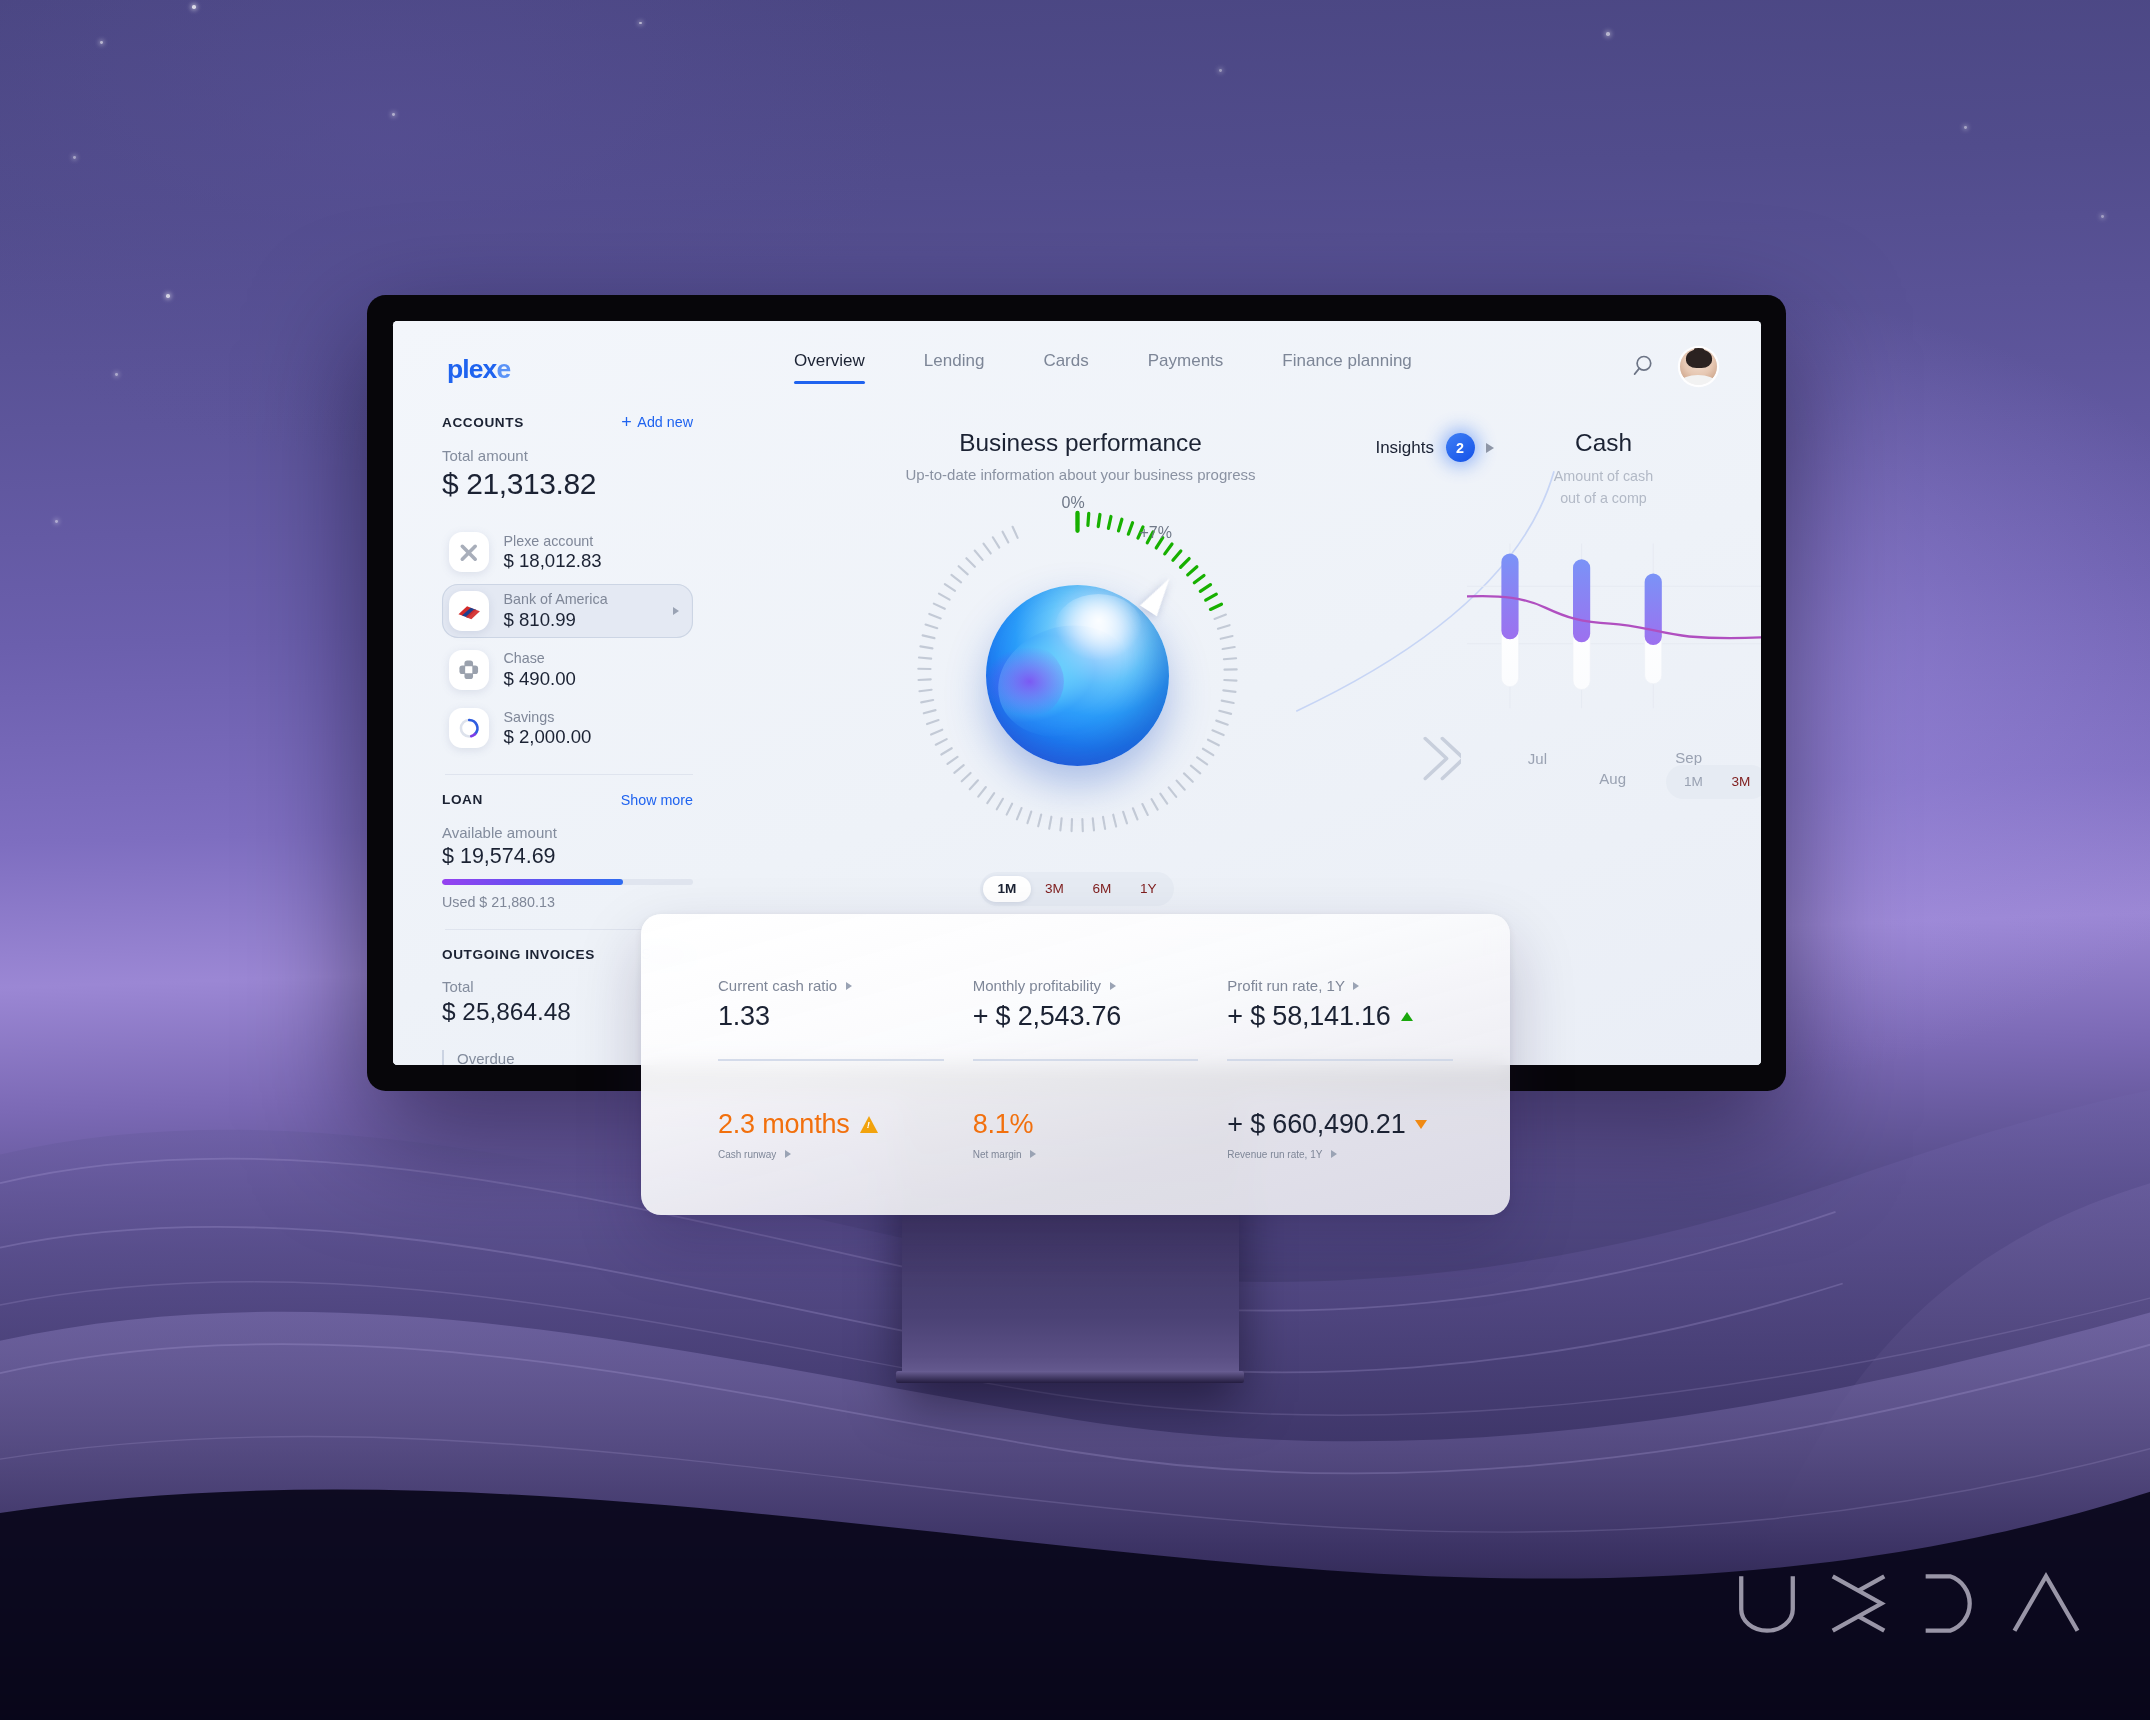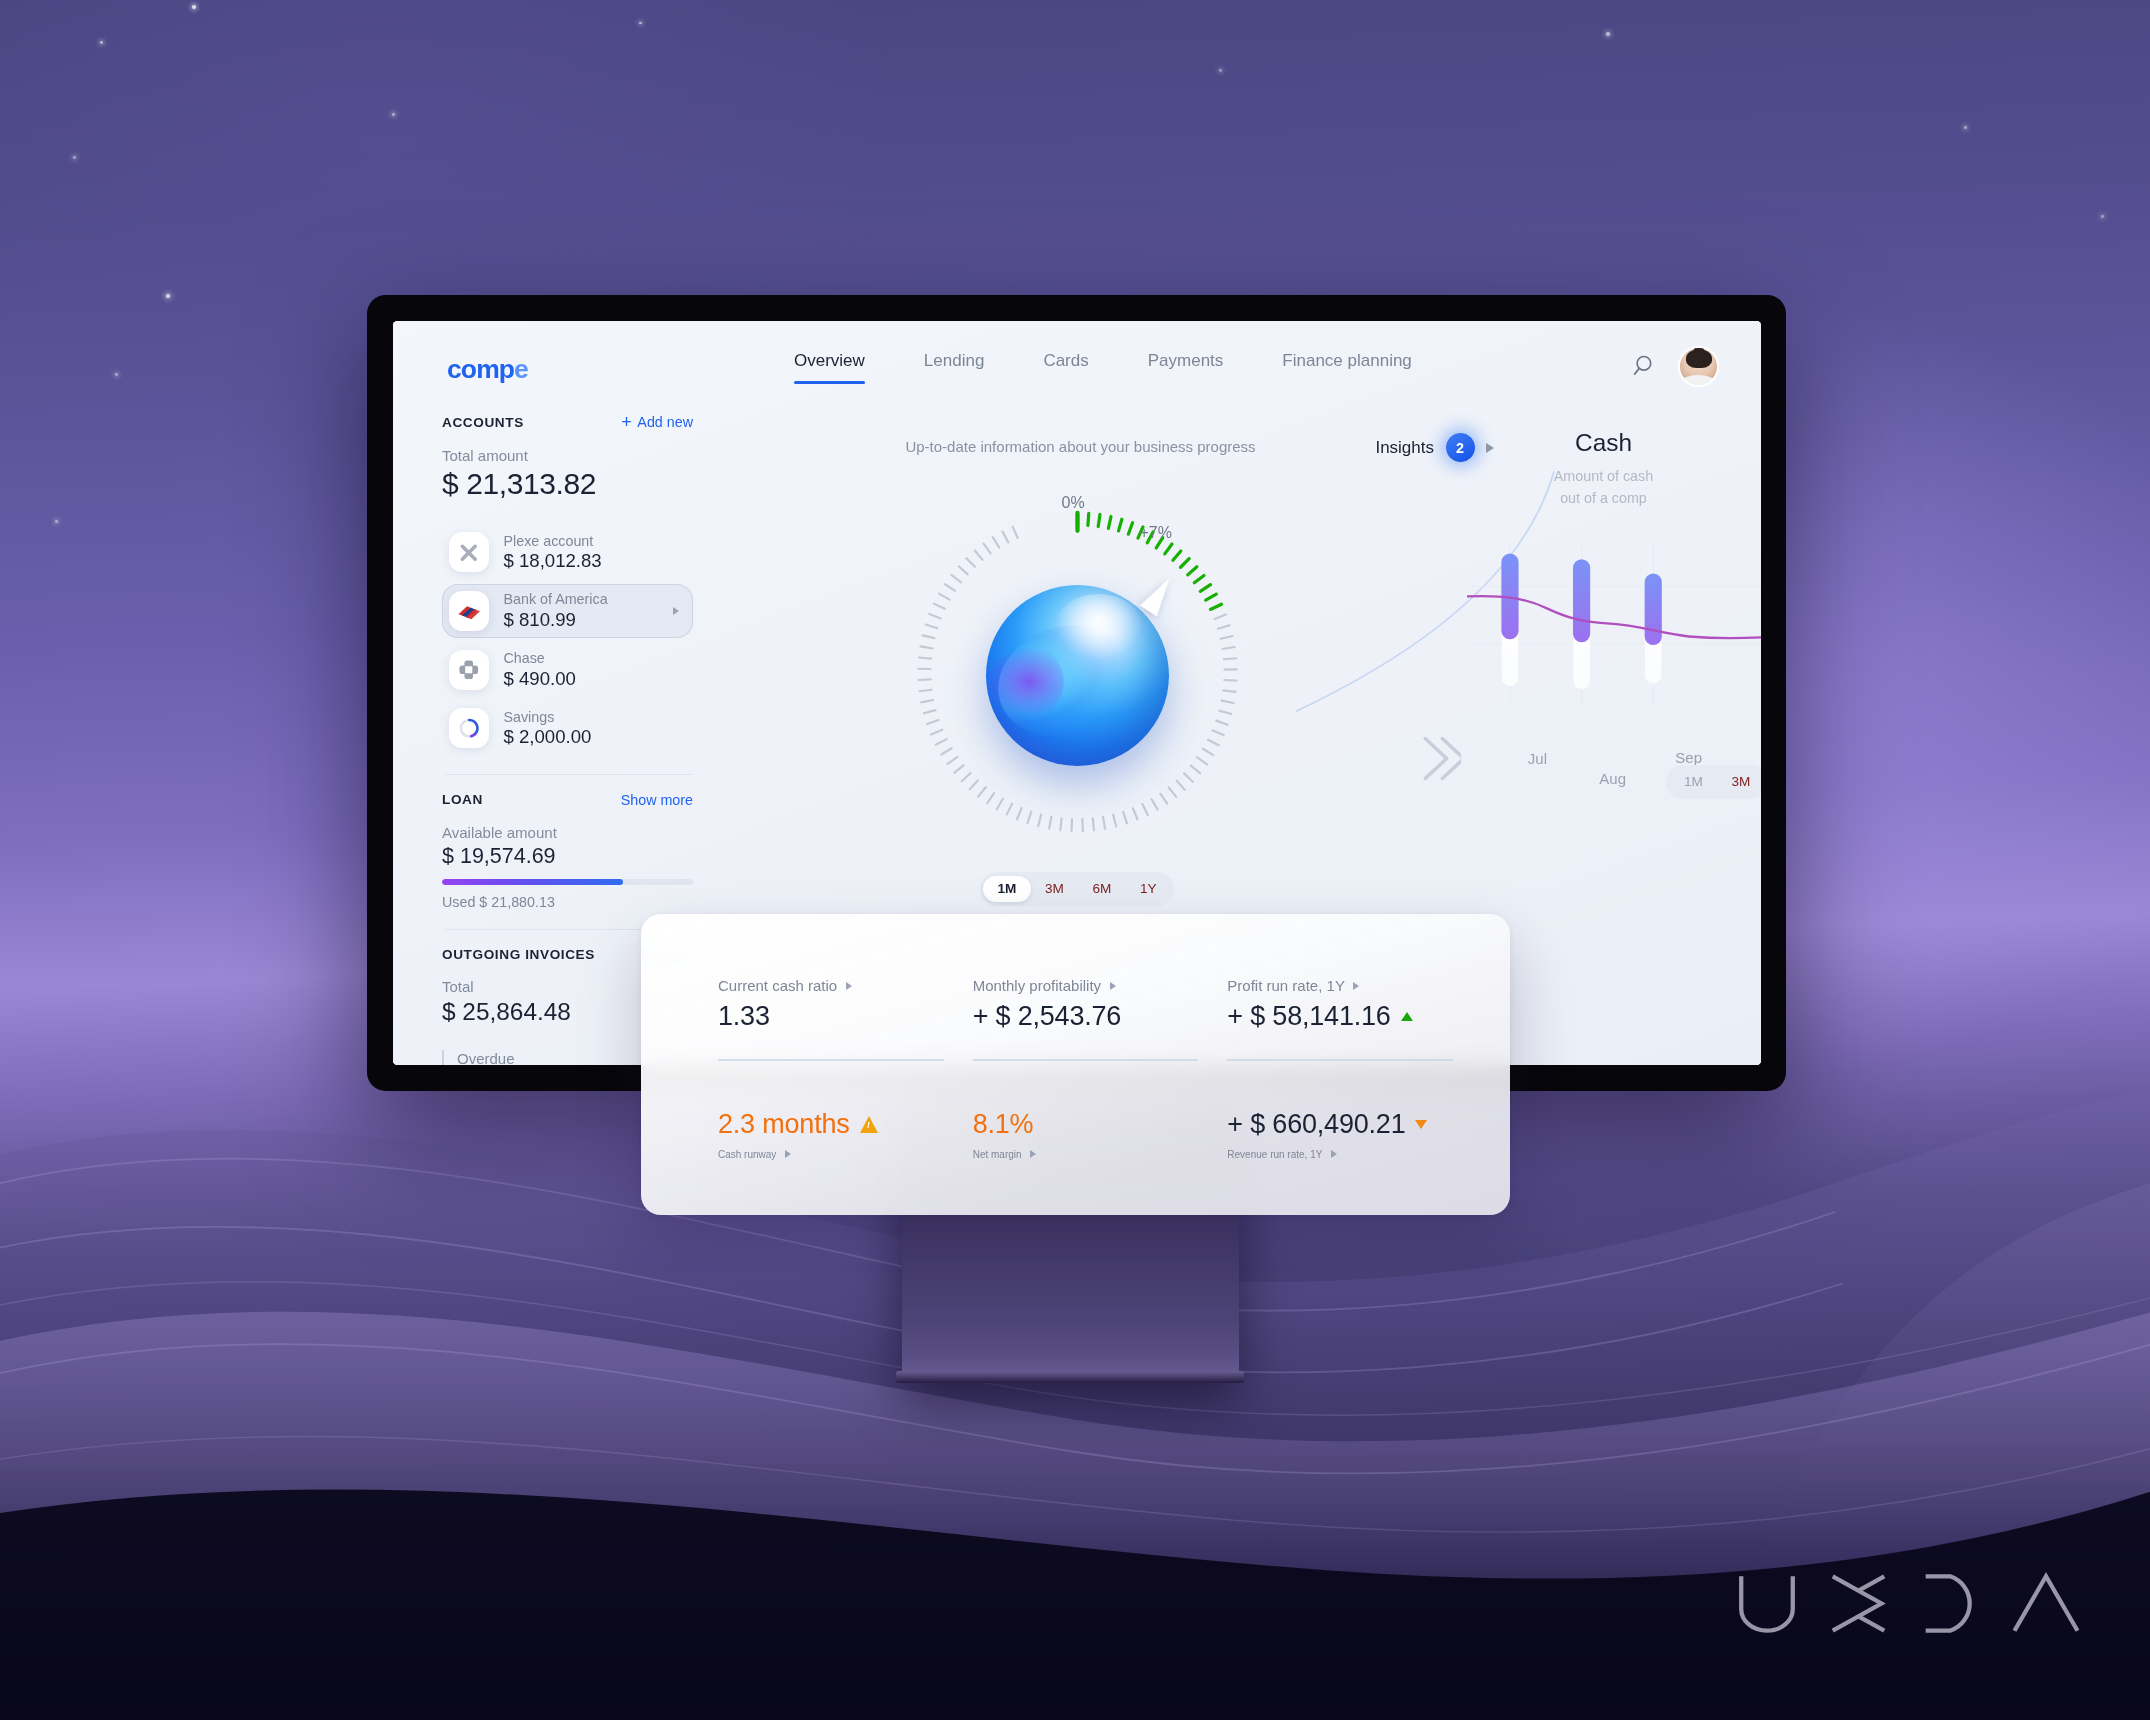--- a/index.html
+++ b/index.html
@@ -399,21 +399,21 @@
 
   <div id="stand-neck"></div>
   <div id="stand-foot"></div>
 
   <div id="monitor">
     <div id="bezel-inner">
 
       <div id="app">
 
         <div id="topbar">
-          <div id="logo"><span>comp</span><span class="x-soft">e</span></div>
+          <div id="logo"><span>plex</span><span class="x-soft">e</span></div>
 
           <div id="nav">
             <div class="nav-item active">Overview</div>
             <div class="nav-item">Lending</div>
             <div class="nav-item">Cards</div>
             <div class="nav-item">Payments</div>
             <div class="nav-item">Finance planning</div>
           </div>
 
           <div id="search-icon">
@@ -528,20 +528,21 @@
           <div style="font-size:24.4px;color:#1b2233;">$ 25,864.48</div>
 
           <div class="overdue-block">
             <div class="label-sm">Overdue</div>
             <div style="font-size:20px;color:#1b2233;">$ 800.50</div>
           </div>
 
         </div>
 
         <div id="center">
+          <div class="center-title">Business performance</div>
           <div class="center-sub">Up-to-date information about your business progress</div>
         </div>
 
         <div id="insights">
           <span class="ins-label">Insights</span>
           <span class="badge">2</span>
           <span class="car"></span>
         </div>
 
         <svg style="position:absolute;left:760px;top:143px;width:444px;height:301px;pointer-events:none;" viewBox="0 0 620 420" width="444" height="301">

